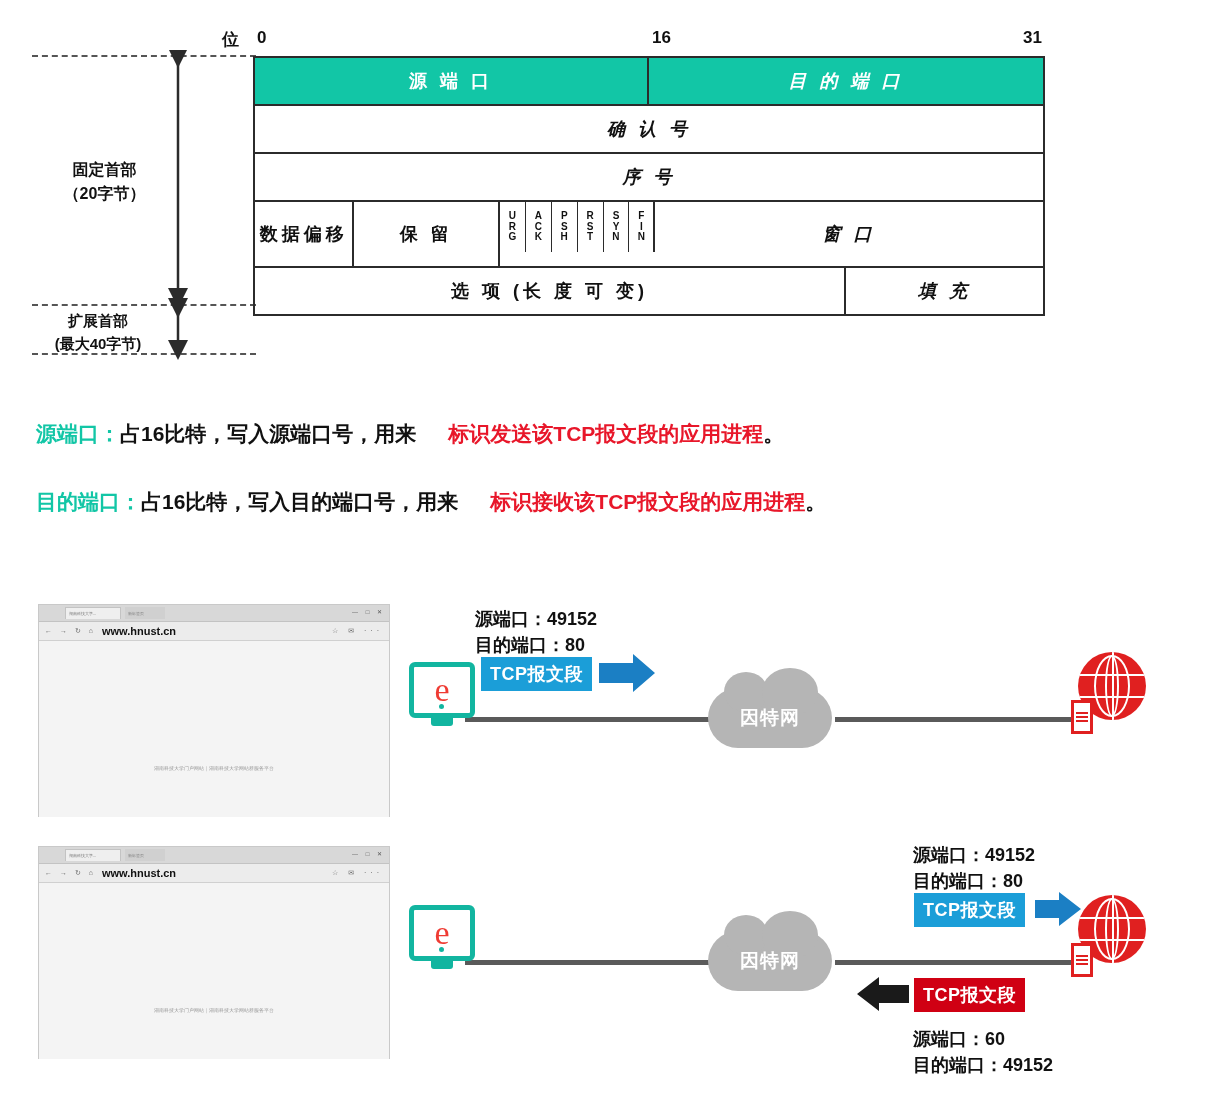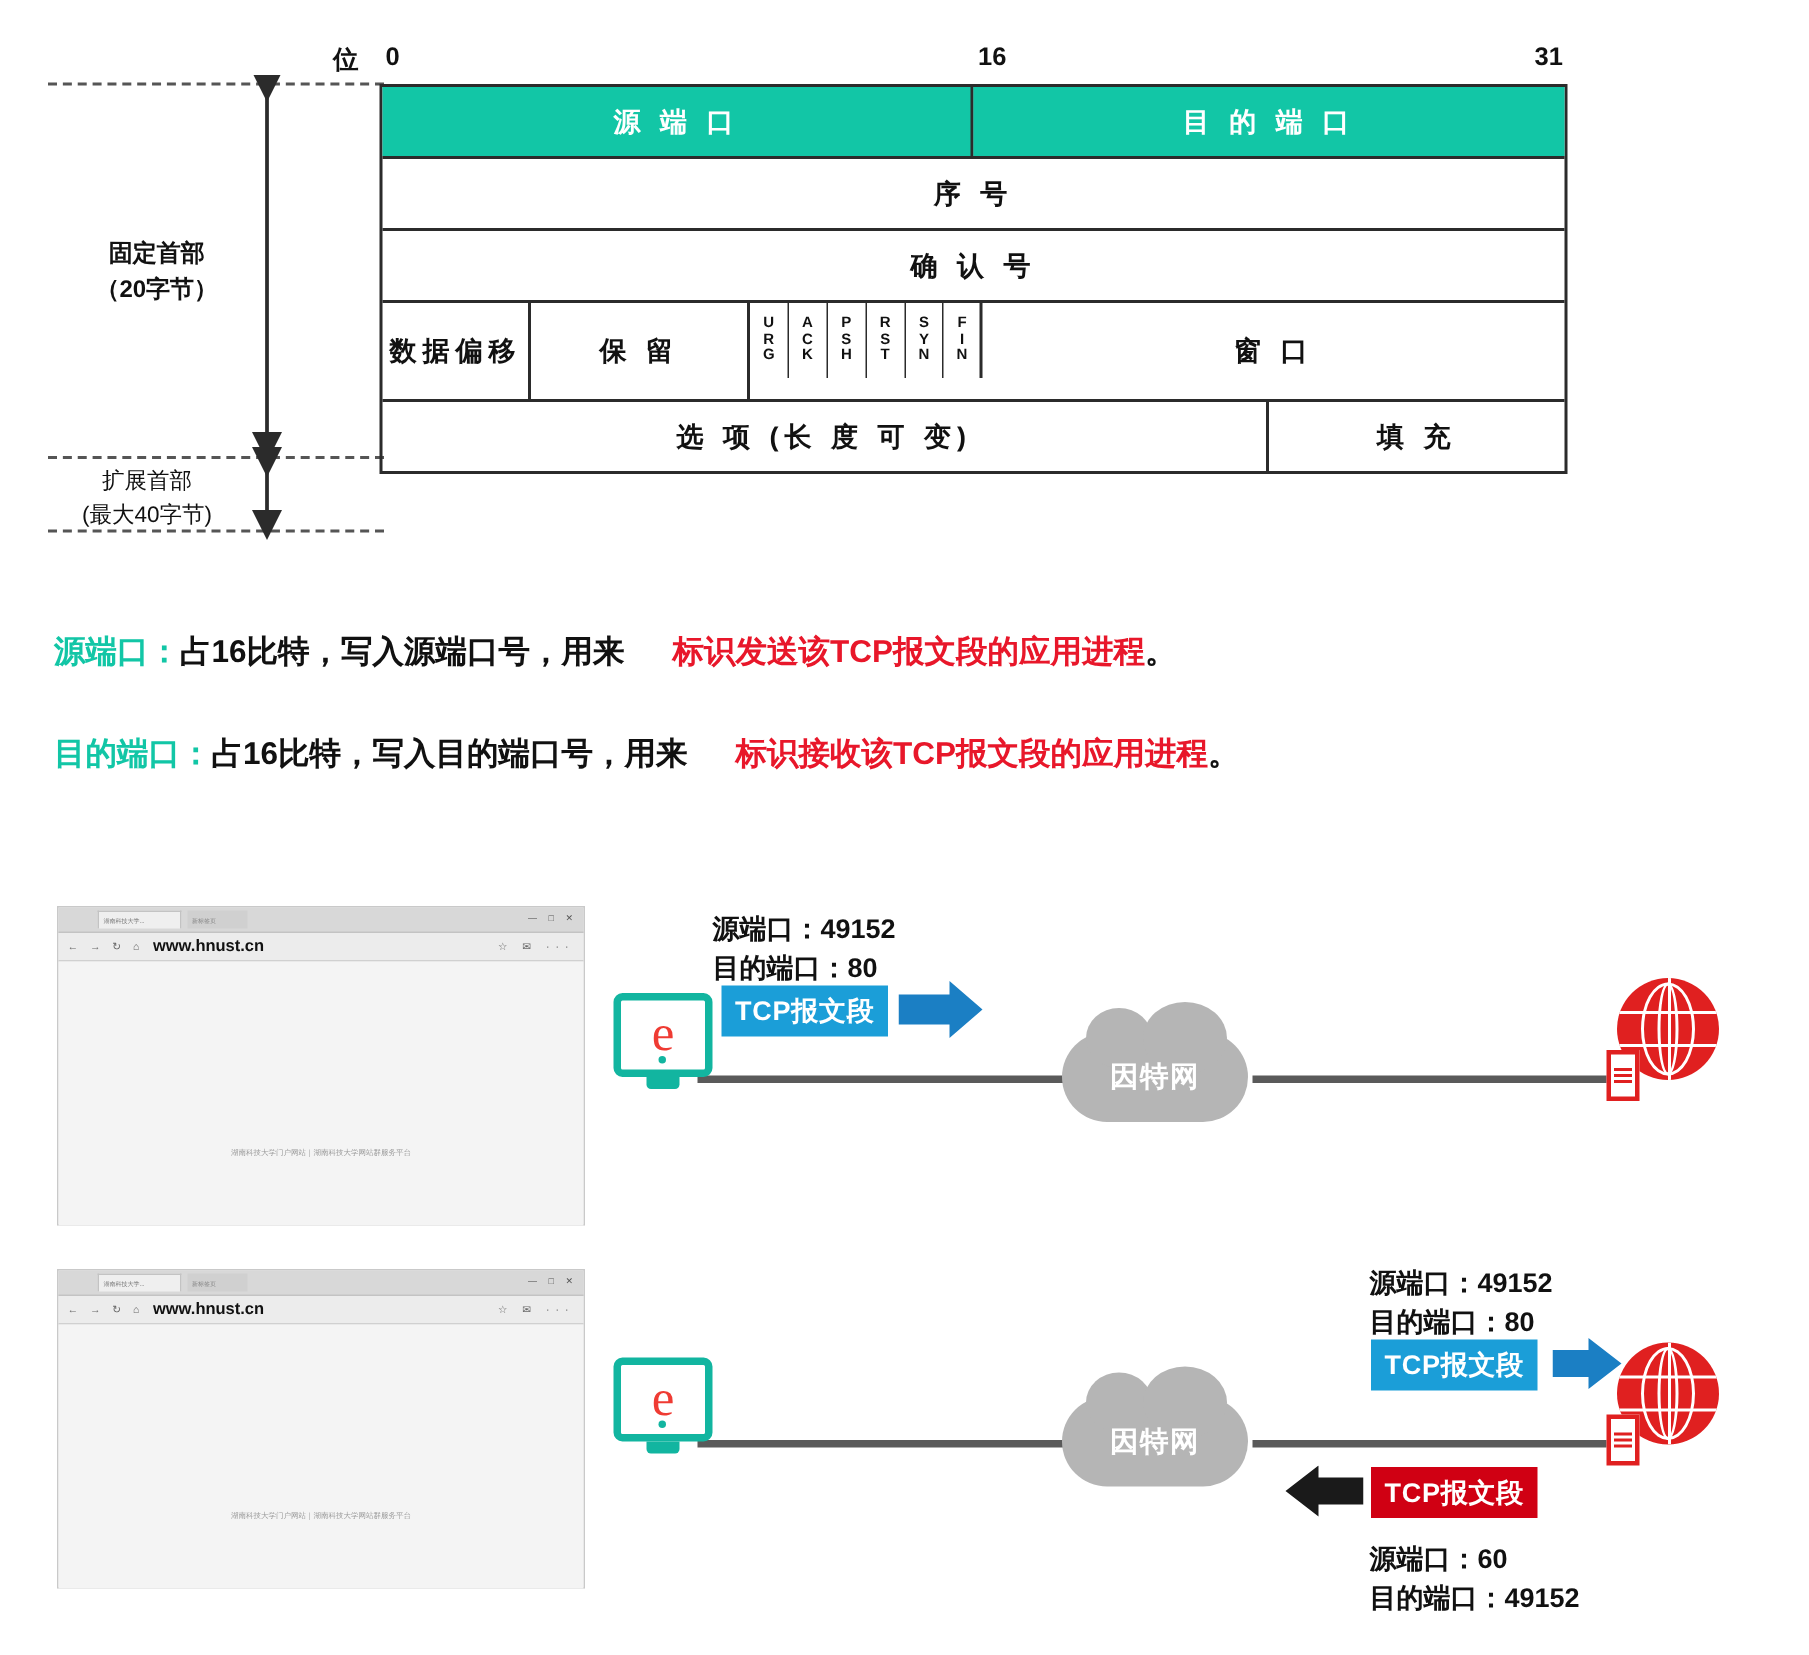--- a/index.html
+++ b/index.html
@@ -53,21 +53,21 @@
     border-right: 2px solid #2b2b2b;
     display: flex;
     align-items: center;
     justify-content: center;
     font-size: 18px;
     font-weight: bold;
     letter-spacing: 4px;
     height: 46px;
     color: #111;
   }
-  .tcp-cell:last-child { border-right: none; }
+  .tcp-cell:last-child { border-right: none; font-style: italic; }
   .teal { background: #12c6a6; color: #ffffff; }
   .w50 { width: 50%; }
   .w100 { width: 100%; }
 
   
   #row-flags .tcp-cell { height: 64px; }
   .flag-group {
     display: flex;
     height: 50px;
     box-sizing: border-box;
@@ -117,21 +117,21 @@
     font-weight: bold;
     line-height: 1.5;
     color: #111;
   }
   #ext-label {
     position: absolute;
     left: 28px; top: 310px;
     width: 140px;
     text-align: center;
     font-size: 15px;
-    font-weight: normal;
+    font-weight: bold;
     line-height: 1.5;
     color: #111;
   }
 
   
   .explain {
     position: absolute;
     font-size: 21px;
     font-weight: bold;
     white-space: nowrap;
@@ -402,25 +402,25 @@
 </div>
 
 <div id="tcp-table">
 
   <div class="tcp-row">
     <div class="tcp-cell teal w50">源 端 口</div>
     <div class="tcp-cell teal w50">目 的 端 口</div>
   </div>
 
   <div class="tcp-row">
+    <div class="tcp-cell w100">确 认 号</div>
+  </div>
+
+  <div class="tcp-row">
     <div class="tcp-cell w100">序 号</div>
-  </div>
-
-  <div class="tcp-row">
-    <div class="tcp-cell w100">确 认 号</div>
   </div>
 
   <div class="tcp-row" id="row-flags">
     <div class="tcp-cell" style="width:12.6%;">数据偏移</div>
     <div class="tcp-cell" style="width:18.5%;">保 留</div>
     <div class="flag-group" style="width:19.7%;">
       <div class="flag-cell">
         <span>U</span>
         <span>R</span>
         <span>G</span>

